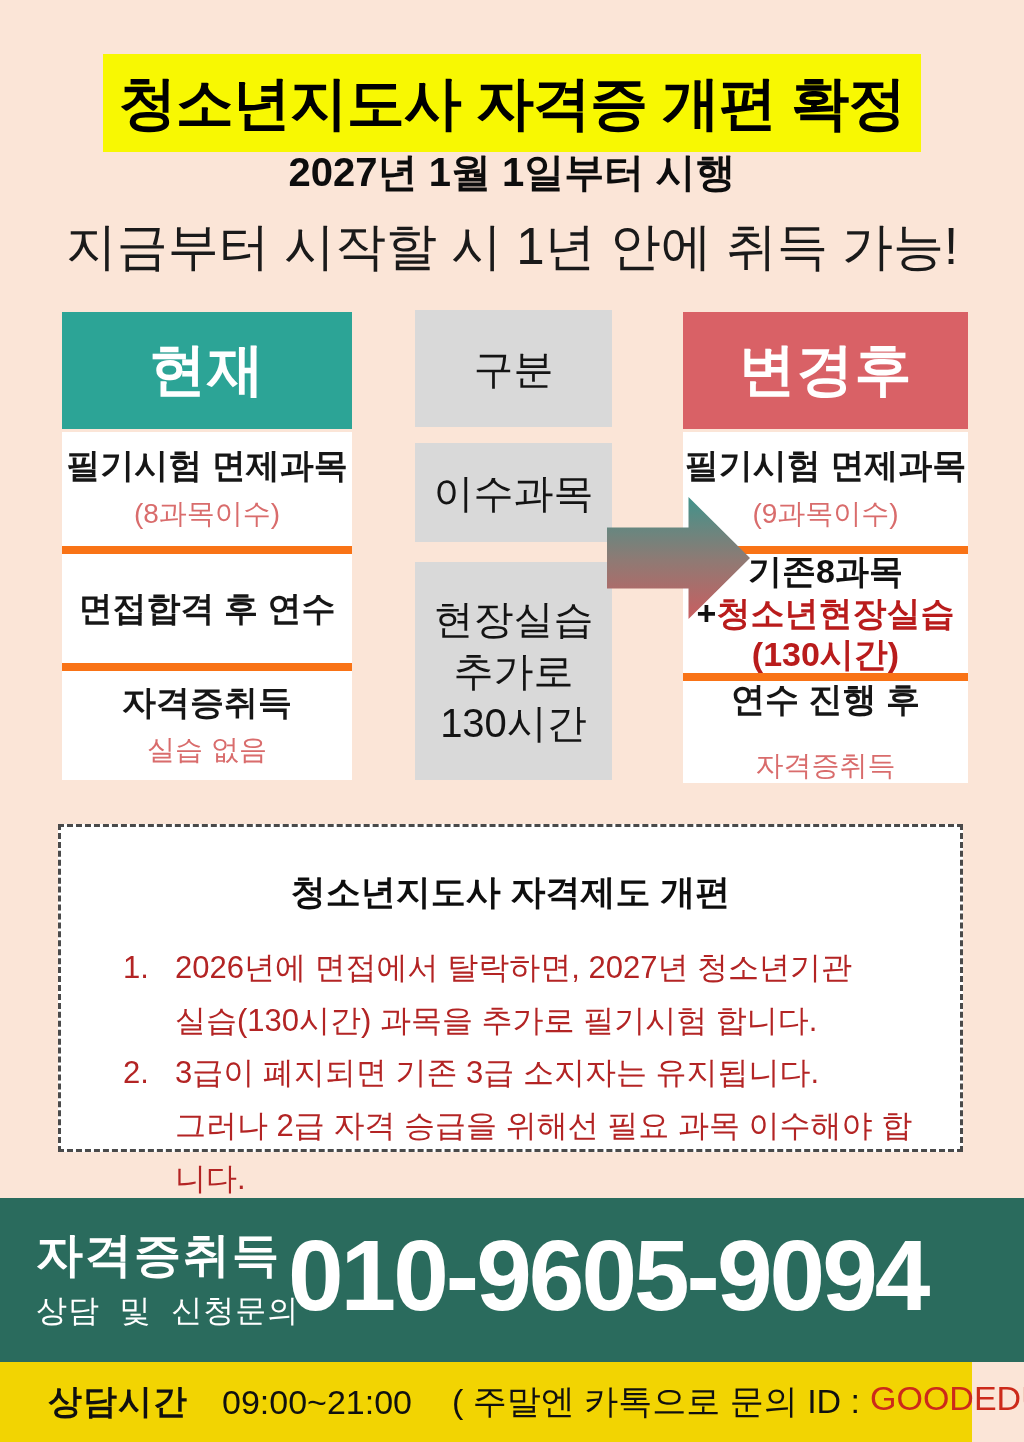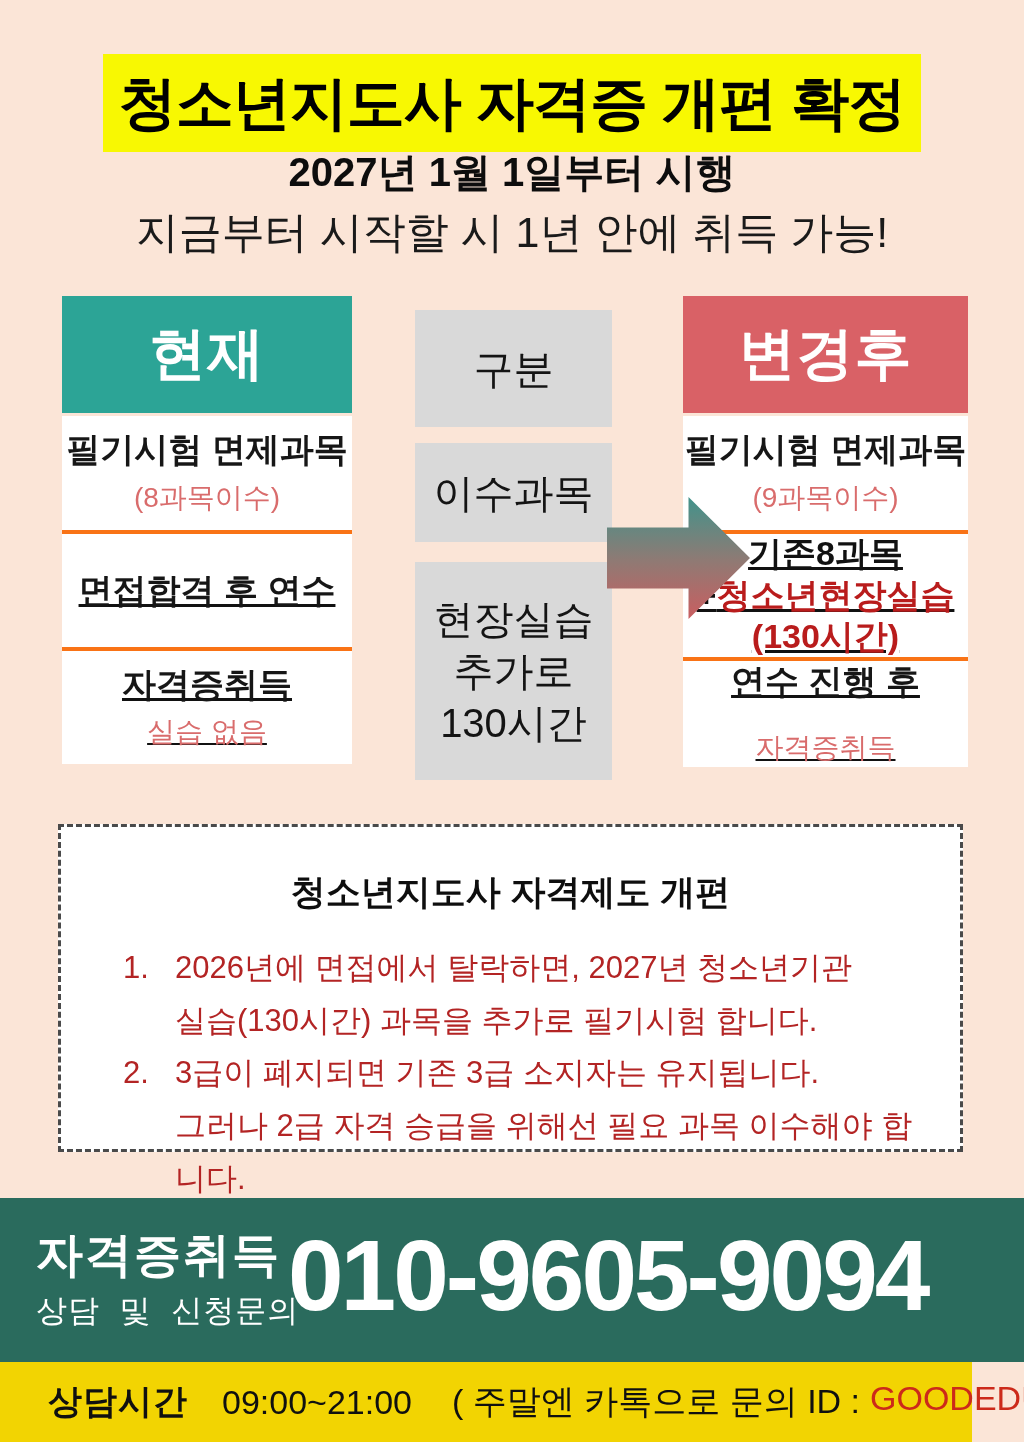--- a/index.html
+++ b/index.html
@@ -15,39 +15,39 @@
   .title-highlight {
     display:inline-block; background:#f8f802; color:#000;
     font-size:58px; font-weight:900; line-height:76px;
     padding:11px 16px; letter-spacing:-1px;
   }
   .subtitle {
     position:absolute; top:145px; left:0; width:100%; text-align:center;
     font-size:40px; font-weight:bold; color:#0d0d0d;
   }
   .tagline {
-    position:absolute; top:204px; left:0; width:100%; text-align:center;
-    font-size:43px; font-weight:normal; color:#1a1a1a;
-  }
-  
-  .col { position:absolute; top:296px; }
+    position:absolute; top:213px; left:0; width:100%; text-align:center;
+    font-size:51px; font-weight:normal; color:#1a1a1a;
+  }
+  
+  .col { position:absolute; top:312px; }
   .col-current { left:62px;  width:290px; }
   .col-after   { left:683px; width:285px; }
   .col-header {
     height:117px; display:flex; align-items:center; justify-content:center;
     color:#fff; font-size:57px; font-weight:bold; letter-spacing:1px;
   }
   .col-current .col-header { background:#2ca496; }
   .col-after   .col-header { background:#d96166; }
   .col-cells { background:#fff; margin-top:3px; }
   .cell {
     display:flex; flex-direction:column; align-items:center; justify-content:center;
     background:#fff; text-align:center;
   }
-  .cell + .cell { border-top:4px solid #f97316;text-decoration:underline; }
+  .cell + .cell { border-top:8px solid #f97316; }
   .cell-main { font-size:34px; font-weight:bold; color:#161616; line-height:1.2; }
   .cell-sub  { font-size:28px; font-weight:normal; color:#d96c6c; margin-top:9px; }
   .c-h114 { height:114px; } .c-h117 { height:117px; } .c-h127 { height:127px; } .c-h110 { height:110px;gap:18px; }
   .crimson { color:#b91c1c; }
   .plus-black { color:#111; }
   .after-mid-line { font-size:34px; font-weight:bold; line-height:1.23; }
   
   .cat-box {
     position:absolute; left:415px; width:197px; background:#d9d9d9;
     display:flex; flex-direction:column; align-items:center; justify-content:center;

